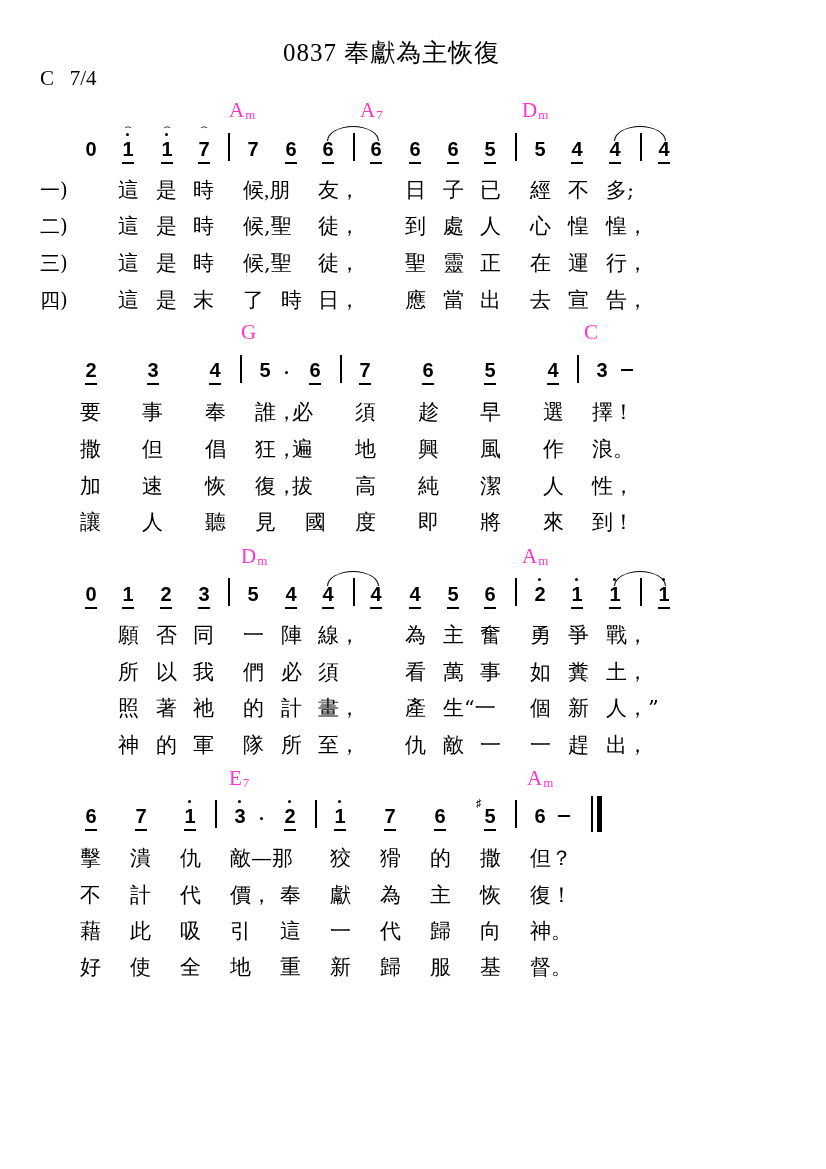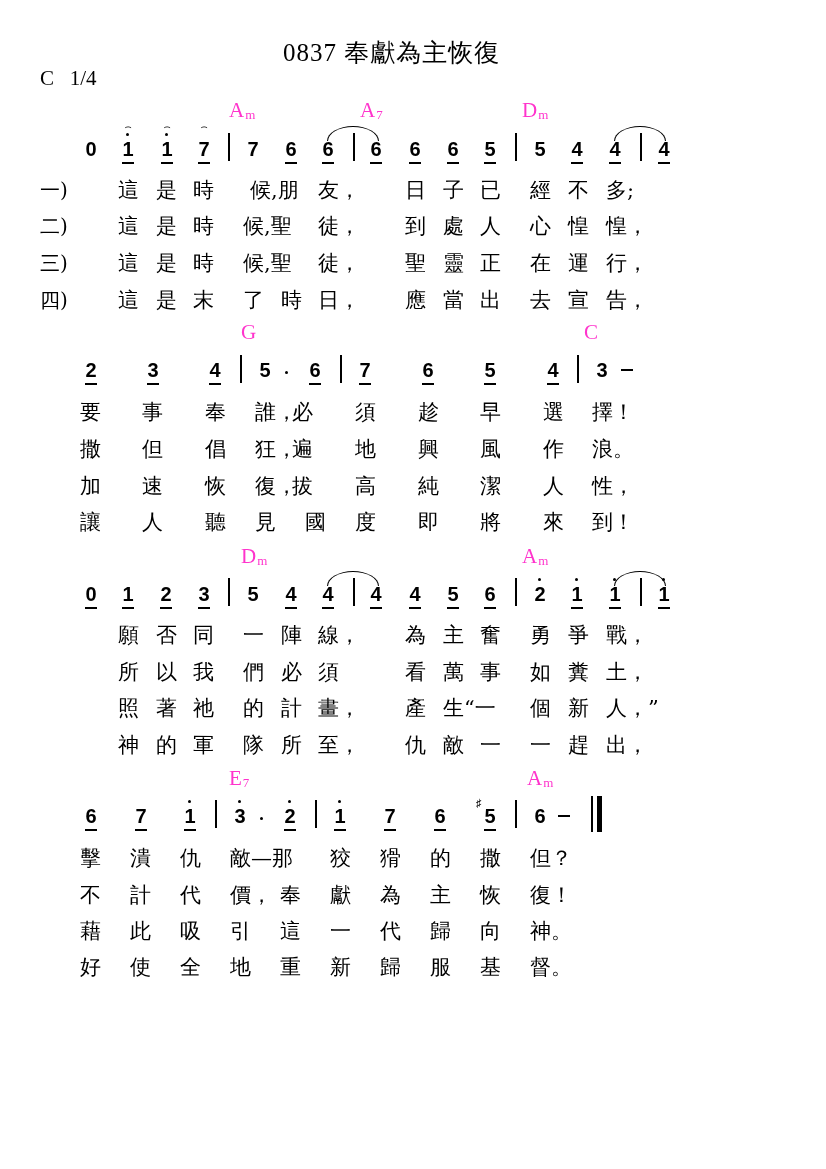--- a/index.html
+++ b/index.html
@@ -19,21 +19,21 @@
   .dot { position:absolute; width:3px; height:3px; background:#000; border-radius:50%; }
   .dash { position:absolute; width:12px; height:2px; background:#000; }
   .tie { position:absolute; height:14px; border-top:1.5px solid #000; border-left:1.5px solid #000; border-right:1.5px solid #000; border-radius:50% 50% 0 0 / 100% 100% 0 0; border-bottom:none; }
   .lyric { position:absolute; font-family:"DejaVu Serif", serif; font-size:21px; line-height:1; white-space:nowrap; }
   .vnum { position:absolute; font-family:"DejaVu Serif", serif; font-size:20px; line-height:1; white-space:nowrap; }
 </style>
 </head>
 <body>
 
 <div class="title">0837 奉獻為主恢復</div>
-<div class="keysig"><span>C</span>&nbsp;&nbsp;&nbsp;<span>1/4</span></div>
+<div class="keysig"><span>C</span>&nbsp;&nbsp;&nbsp;<span>7/4</span></div>
 
 <div>
   <div class="chord" style="left:229px;top:100px;">A<sub>m</sub></div>
   <div class="chord" style="left:360px;top:100px;">A<sub>7</sub></div>
   <div class="chord" style="left:522px;top:100px;">D<sub>m</sub></div>
 
   <div class="note" style="left:83px;top:139px;">0</div>
   <div class="note u" style="left:120px;top:139px;">1<span class="hi"></span><span class="ferm">⌢</span></div>
   <div class="note u" style="left:159px;top:139px;">1<span class="hi"></span><span class="ferm">⌢</span></div>
   <div class="note u" style="left:196px;top:139px;">7<span class="ferm">⌢</span></div>
@@ -53,21 +53,21 @@
   <div class="note u" style="left:607px;top:139px;">4</div>
   <div class="tie" style="left:614px;top:126px;width:50px;"></div>
   <div class="bar" style="left:640px;top:133px;"></div>
   <div class="note u" style="left:656px;top:139px;">4</div>
 
   <div>
     <span class="vnum" style="left:40px;top:180px;">一)</span>
     <span class="lyric" style="left:118px;top:180px;">這</span>
     <span class="lyric" style="left:156px;top:180px;">是</span>
     <span class="lyric" style="left:193px;top:180px;">時</span>
-    <span class="lyric" style="left:250px;top:180px;">候,朋</span>
+    <span class="lyric" style="left:243px;top:180px;font-family:Liberation Serif, serif;">候,朋</span>
     <span class="lyric" style="left:318px;top:180px;">友，</span>
     <span class="lyric" style="left:405px;top:180px;">日</span>
     <span class="lyric" style="left:443px;top:180px;">子</span>
     <span class="lyric" style="left:480px;top:180px;">已</span>
     <span class="lyric" style="left:530px;top:180px;">經</span>
     <span class="lyric" style="left:568px;top:180px;">不</span>
     <span class="lyric" style="left:606px;top:180px;">多;</span>
   </div>
   <div>
     <span class="vnum" style="left:40px;top:216px;">二)</span>

